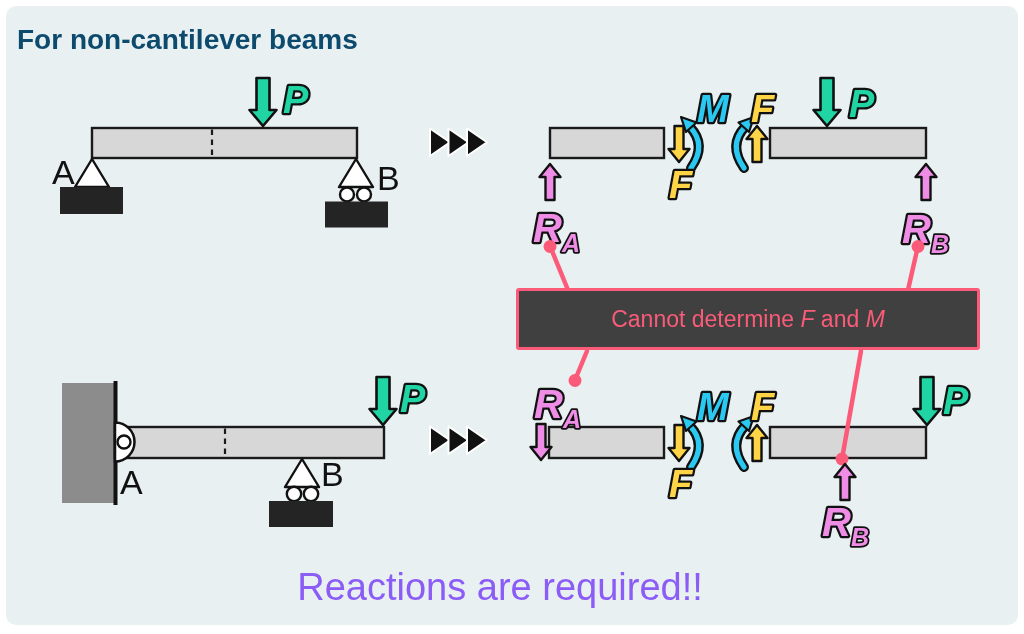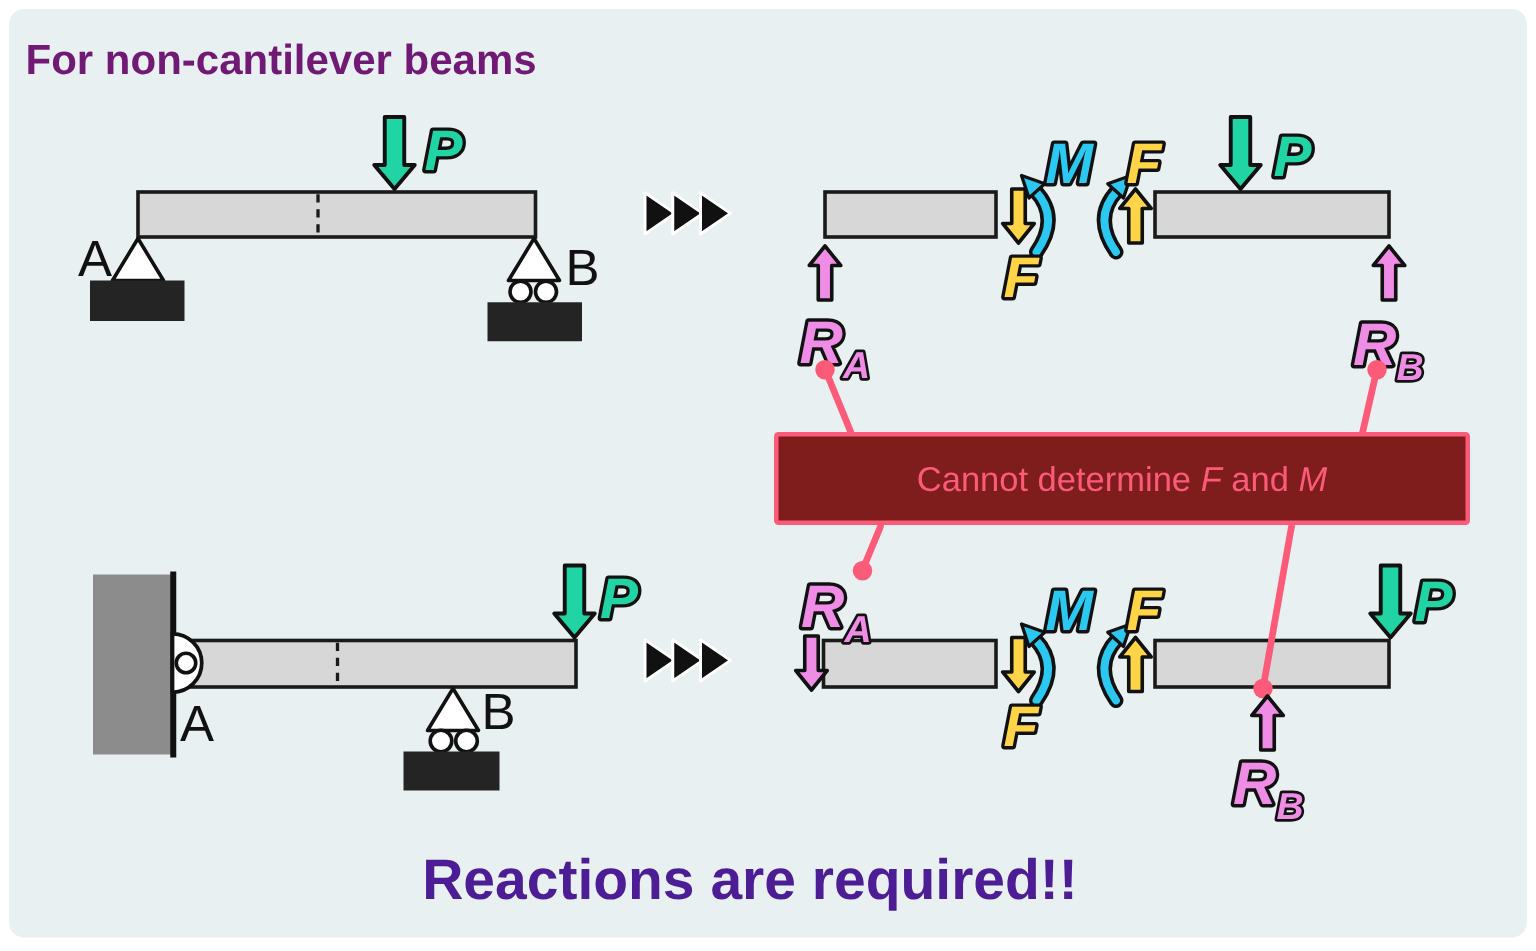--- a/index.html
+++ b/index.html
@@ -7,33 +7,33 @@
     position:relative;width:1024px;height:634px;background:#ffffff;
     font-family:"Liberation Sans",sans-serif;overflow:hidden;
   }
   #canvas{
     position:absolute;left:6px;top:6px;width:1012px;height:619px;
     background:#E9F0F1;border-radius:10px;
   }
   #diagram-svg{position:absolute;left:0;top:0;z-index:1;}
   .hud{position:absolute;z-index:2;}
   #page-title{
-    left:17px;top:24px;font-size:28px;font-weight:bold;color:#701a75;
+    left:17px;top:24px;font-size:28px;font-weight:bold;color:#0c4a6e;
     letter-spacing:0px;white-space:nowrap;
   }
   #callout-box{
     left:516px;top:288px;width:458px;height:56px;
-    background:#7f1d1d;border:3px solid #FB5B78;border-radius:3px;
+    background:#404040;border:3px solid #FB5B78;border-radius:3px;
     display:flex;align-items:center;justify-content:center;
     font-size:23px;color:#FB5B78;white-space:pre;
   }
   #callout-box em{font-style:italic;}
   #footer-caption{
     left:0px;top:566px;width:1000px;text-align:center;
-    font-size:38px;font-weight:bold;color:#4c1d95;white-space:nowrap;
+    font-size:38px;font-weight:normal;color:#8b5cf6;white-space:nowrap;
   }
   
   text{font-family:"Liberation Sans",sans-serif;}
   .sym{font-style:italic;font-weight:bold;paint-order:stroke;
        stroke:#111;stroke-linejoin:round;}
   .s-load{font-size:38px;stroke-width:4.5px;fill:#20D5A3;}
   .s-moment{font-size:38px;stroke-width:4.5px;fill:#2BC9F1;}
   .s-shear{font-size:38px;stroke-width:4.5px;fill:#FFD447;}
   .s-react{font-size:40px;stroke-width:4.5px;fill:#EF8CE6;}
   .s-sub{font-size:25px;stroke-width:3.5px;fill:#EF8CE6;}

